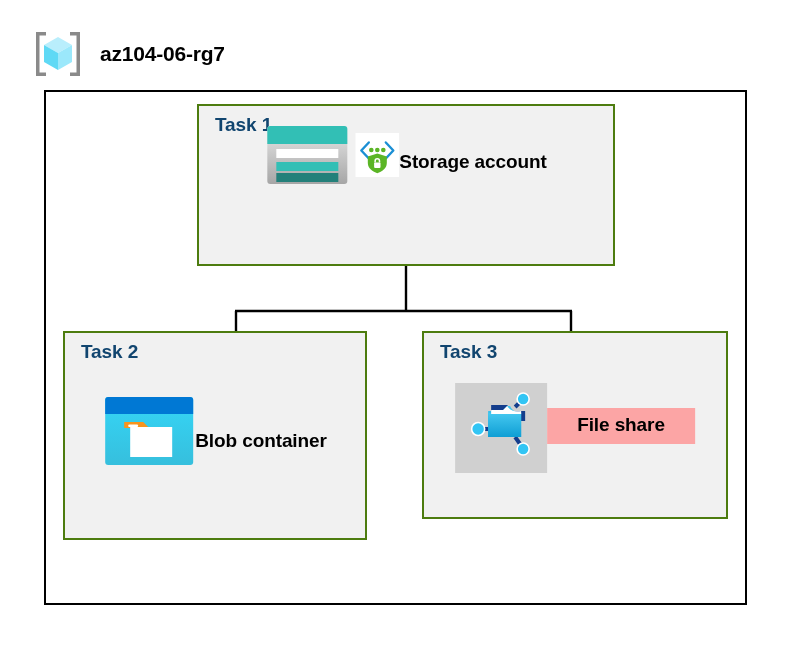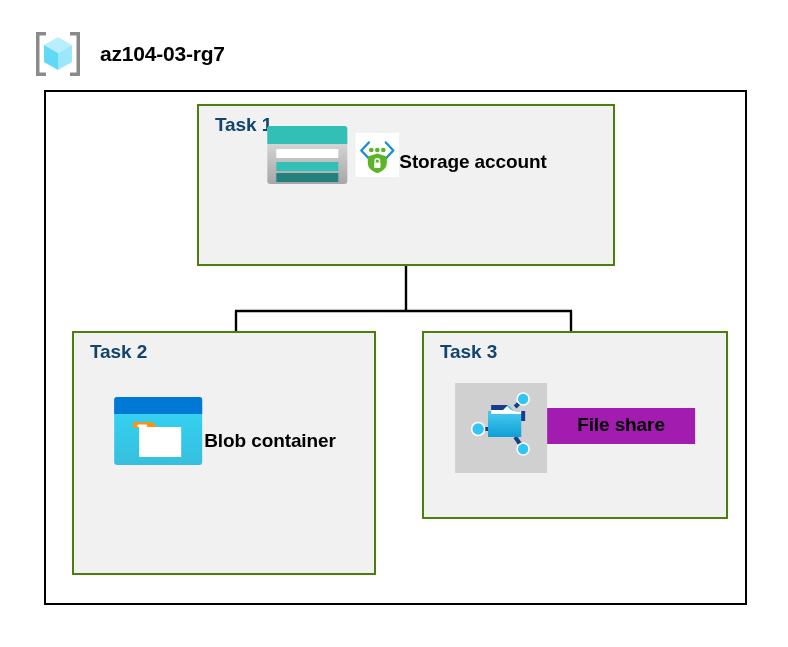--- a/index.html
+++ b/index.html
@@ -46,21 +46,21 @@
   }
 
   
   .task-box {
     position: absolute;
     background: #f1f1f1;
     border: 2px solid #4d7c0f;
     box-sizing: border-box;
   }
   #task1-box { left: 197px; top: 104px; width: 418px; height: 162px; }
-  #task2-box { left: 72px;  top: 331px; width: 304px; height: 244px; }
+  #task2-box { left: 63px;  top: 331px; width: 304px; height: 209px; }
   #task3-box { left: 422px; top: 331px; width: 306px; height: 188px; }
 
   .task-label {
     position: absolute;
     left: 16px;
     top: 8px;
     font-size: 19px;
     font-weight: bold;
     color: #11456f;
     letter-spacing: -0.1px;
@@ -97,21 +97,21 @@
   
   #fileshare-node { left: 50%; top: 50px; transform: translateX(-50%); }
   #fileshare-icon-bg {
     background: #d0d0d0;
     padding: 6px 12px 8px 12px;
     display: flex;
     align-items: center;
     justify-content: center;
   }
   #fileshare-label-bg {
-    background: #a21caf;
+    background: #fca5a5;
     padding: 6px 30px 8px 30px;
     margin-top: -4px;
     display: flex;
     justify-content: center;
   }
 
   
   #connectors {
     position: absolute;
     left: 0;
@@ -132,21 +132,21 @@
 
       <path d="M40 6 L50 6 L50 50 L40 50 L40 46.5 L46.5 46.5 L46.5 9.5 L40 9.5 Z" fill="#8a8a8a"></path>
 
       <path d="M28 11 L42 19 L28 27 L14 19 Z" fill="#b9eefc"></path>
 
       <path d="M14 19 L28 27 L28 44 L14 36 Z" fill="#5fd9f5"></path>
 
       <path d="M42 19 L42 36 L28 44 L28 27 Z" fill="#9be8fb"></path>
     </svg>
   </span>
-  <span id="rg-title">az104-03-rg7</span>
+  <span id="rg-title">az104-06-rg7</span>
 </div>
 
 <div id="rg-frame"></div>
 
 <svg id="connectors" xmlns="http://www.w3.org/2000/svg">
 
   <line x1="406" y1="266" x2="406" y2="312" stroke="#000000" stroke-width="2.4"></line>
 
   <line x1="235" y1="311" x2="572" y2="311" stroke="#000000" stroke-width="2.4"></line>
 

